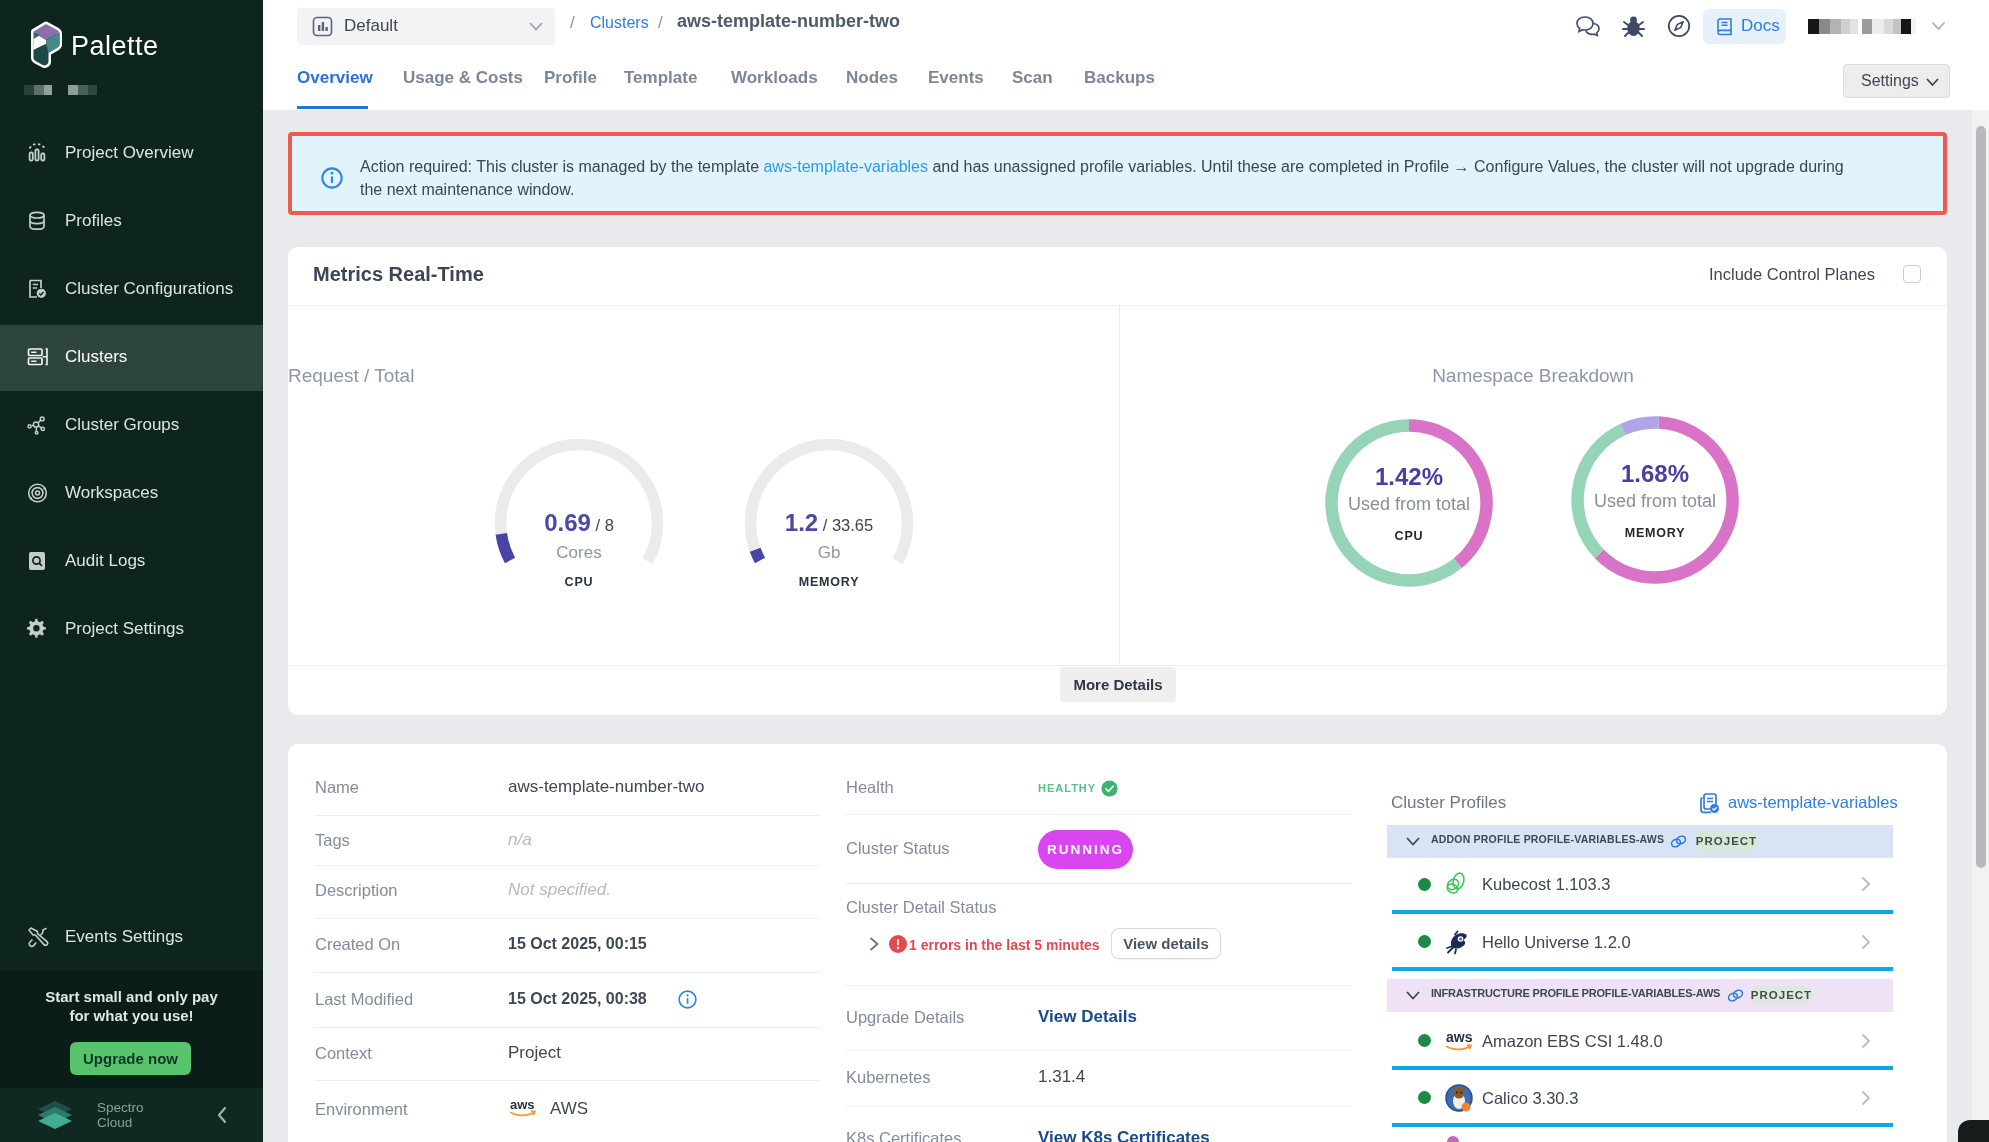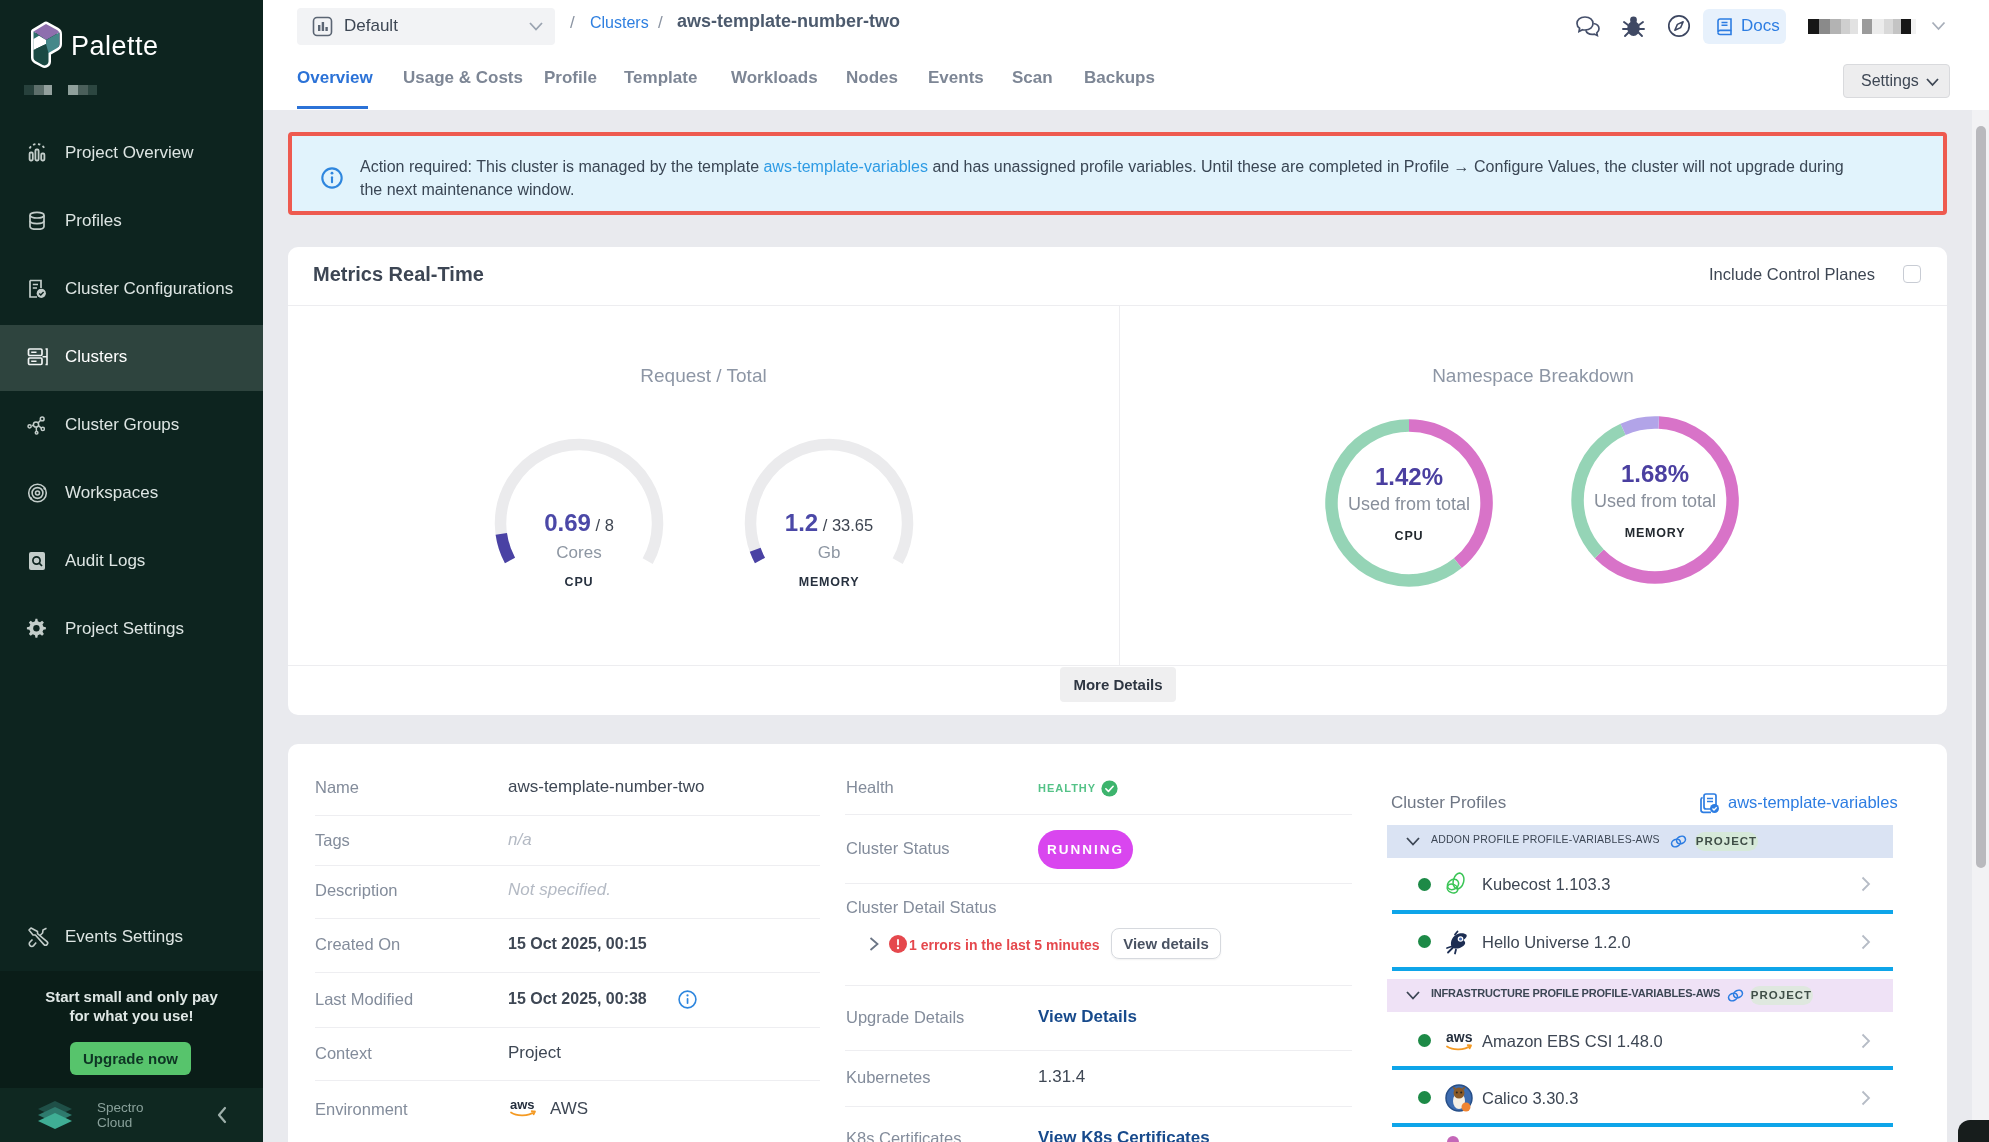--- a/index.html
+++ b/index.html
@@ -251,21 +251,21 @@
 
 <div class="abs" style="left:288px;top:247px;width:1659px;height:468px;background:#ffffff;border-radius:10px;z-index:2;">
   <div class="abs" style="left:25px;top:16px;font-size:20px;font-weight:700;color:#3d4654;text-align:right;">Metrics Real-Time</div>
   <div class="abs" style="left:1421px;top:18px;font-size:16.5px;color:#3e4754;">Include Control Planes</div>
   <div class="abs" style="left:1615px;top:18px;width:18px;height:18px;border:1.5px solid #c8ccd4;border-radius:4px;background:#fff;"></div>
   <div class="abs" style="left:0;top:58px;width:1659px;height:1px;background:#ededf0;"></div>
 
   <div class="abs" style="left:831px;top:58px;width:1px;height:360px;background:#ededf0;"></div>
   <div class="abs" style="left:0;top:418px;width:1659px;height:1px;background:#ededf0;"></div>
 
-  <div class="abs" style="left:0;top:118px;width:831px;text-align:center;font-size:19px;color:#8d96a5;">Request / Total</div>
+  <div class="abs" style="left:0;top:118px;width:831px;text-align:left;font-size:19px;color:#8d96a5;">Request / Total</div>
   <svg class="abs" style="left:196px;top:191px;" width="190" height="160" viewBox="0 0 190 160">
     <path d="M 26.0 122.5 A 78.5 78.5 0 1 1 163.7 123.1" fill="none" stroke="#ebebed" stroke-width="11.5"></path>
     <path d="M 26.0 122.5 A 78.5 78.5 0 0 1 17.3 95.9" fill="none" stroke="#4a42a4" stroke-width="11.5"></path>
   </svg>
   <div class="abs" style="left:196px;top:262px;width:190px;text-align:center;line-height:28px;"><span style="font-size:24px;font-weight:700;color:#4b48a7;">0.69</span><span style="font-size:16.5px;color:#3e4551;"> / 8</span></div>
   <div class="abs" style="left:196px;top:296px;width:190px;text-align:center;font-size:17px;color:#8d96a2;">Cores</div>
   <div class="abs" style="left:196px;top:328px;width:190px;text-align:center;font-size:12.5px;font-weight:700;letter-spacing:.8px;color:#27313f;">CPU</div>
   <svg class="abs" style="left:446px;top:191px;" width="190" height="160" viewBox="0 0 190 160">
     <path d="M 26.0 122.5 A 78.5 78.5 0 1 1 163.7 123.1" fill="none" stroke="#ebebed" stroke-width="11.5"></path>
     <path d="M 26.0 122.5 A 78.5 78.5 0 0 1 21.2 111.8" fill="none" stroke="#4a42a4" stroke-width="11.5"></path>
@@ -361,21 +361,21 @@
     <path d="M8 5.5 L14 5.5 M8 8.5 L14 8.5" stroke="#2d7de2" stroke-width="1.5"></path>
     <circle cx="15.5" cy="15.5" r="4.5" fill="#2d7de2"></circle>
     <path d="M13.5 15.5 L15 17 L17.7 14.3" fill="none" stroke="#ffffff" stroke-width="1.3"></path>
   </svg>
   <div class="abs" style="left:1440px;top:49px;font-size:16.5px;color:#2d7de2;">aws-template-variables</div>
 
   <div class="abs" style="left:1099px;top:81px;width:506px;height:33px;background:#dae3f3;">
     <svg class="abs" style="left:19px;top:12px;" width="14" height="9" viewBox="0 0 14 9">
         <path d="M1 1 L7 7.5 L13 1" fill="none" stroke="#3c4654" stroke-width="1.8"></path>
       </svg>
-    <div class="abs" style="left:44px;top:8px;font-size:10.5px;font-weight:400;letter-spacing:.2px;color:#3c4654;">ADDON PROFILE PROFILE-VARIABLES-AWS</div>
+    <div class="abs" style="left:44px;top:8px;font-size:10.5px;font-weight:700;letter-spacing:.2px;color:#3c4654;">ADDON PROFILE PROFILE-VARIABLES-AWS</div>
     <svg class="abs" style="left:283px;top:9px;" width="17" height="15" viewBox="0 0 17 15">
         <g fill="none" stroke="#2d7de2" stroke-width="1.6">
           <ellipse cx="6" cy="9" rx="4.6" ry="3.6" transform="rotate(-25 6 9)"></ellipse>
           <ellipse cx="11" cy="6" rx="4.6" ry="3.6" transform="rotate(-25 11 6)"></ellipse>
         </g>
       </svg>
     <div class="abs" style="left:308px;top:7px;width:63px;height:19px;background:#d6e9d9;border-radius:10px;font-size:11.5px;font-weight:700;letter-spacing:1px;color:#3f4e47;text-align:center;line-height:19px;">PROJECT</div>
   </div>
   <div class="prow" style="top:114px;height:56px;">
     <span class="pdot"></span>

